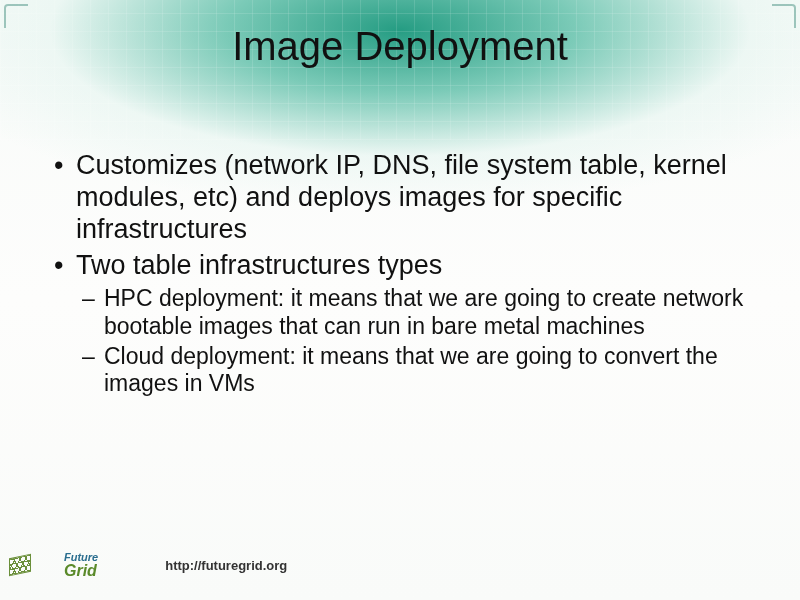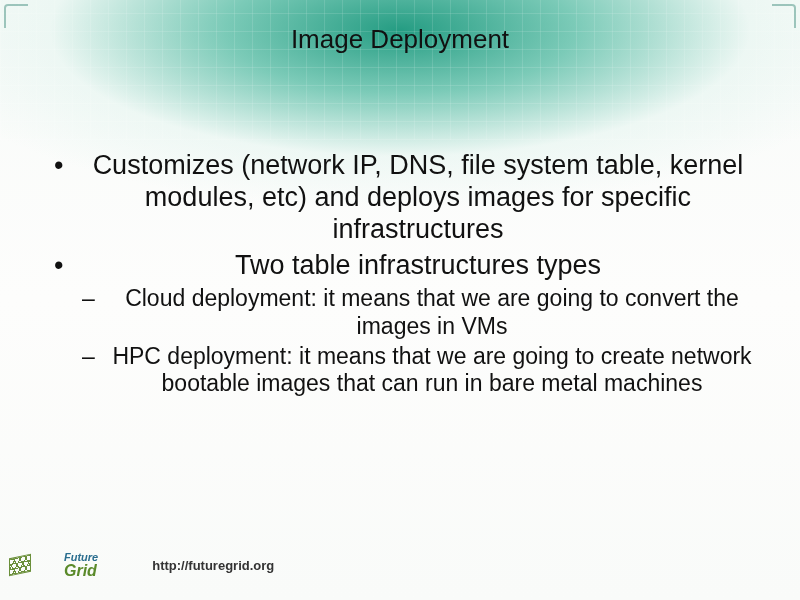--- a/index.html
+++ b/index.html
@@ -37,39 +37,38 @@
     border: 2px solid rgba(0,100,80,0.35);
     pointer-events: none;
   }
   .corner-tl { top: 4px; left: 4px; border-right: none; border-bottom: none; border-radius: 4px 0 0 0; }
   .corner-tr { top: 4px; right: 4px; border-left: none; border-bottom: none; border-radius: 0 4px 0 0; }
   .title {
     position: absolute;
     top: 24px;
     left: 0; right: 0;
     text-align: center;
-    font-size: 26px;
+    font-size: 40px;
     color: #111;
     font-weight: normal;
   }
   .content {
     position: absolute;
     top: 150px;
     left: 52px;
     right: 40px;
     color: #111;
   }
   .bullet-list { list-style: none; }
   .bullet-list > li {
     font-size: 27px;
     line-height: 1.18;
     margin-bottom: 4px;
     padding-left: 24px;
     position: relative;
-    text-align: center;
   }
   .bullet-list > li::before {
     content: "•";
     position: absolute;
     left: 2px;
     top: 0;
   }
   .sub-list { list-style: none; margin-top: 4px; }
   .sub-list > li {
     font-size: 23px;
@@ -109,45 +108,45 @@
   }
   .logo-text {
     display: flex; flex-direction: column; line-height: 1;
   }
   .logo-text .l1 { font-size: 11px; font-style: italic; color: #2a6e8f; font-weight: bold; }
   .logo-text .l2 { font-size: 16px; font-style: italic; color: #5a8a2a; font-weight: bold; }
   .footer-url {
     font-size: 13px;
     color: #333;
     font-weight: bold;
-    margin-left: 30px;
+    margin-left: 43px;
   }
 </style>
 </head>
 <body>
 
 <div class="grid-overlay"></div>
 <div class="corner-tl"></div>
 <div class="corner-tr"></div>
 
 <h1 class="title">Image Deployment</h1>
 
 <div class="content">
   <ul class="bullet-list">
     <li>
       <span>Customizes (network IP, DNS, file system table, kernel modules, etc) and deploys images for specific infrastructures</span>
     </li>
     <li>
       <span>Two table infrastructures types</span>
       <ul class="sub-list">
         <li>
-          <span>Cloud deployment: it means that we are going to convert the images in VMs</span>
+          <span>HPC deployment: it means that we are going to create network bootable images that can run in bare metal machines</span>
         </li>
         <li>
-          <span>HPC deployment: it means that we are going to create network bootable images that can run in bare metal machines</span>
+          <span>Cloud deployment: it means that we are going to convert the images in VMs</span>
         </li>
       </ul>
     </li>
   </ul>
 </div>
 
 <div class="footer">
   <div class="logo">
     <div class="logo-grid"></div>
   </div>

